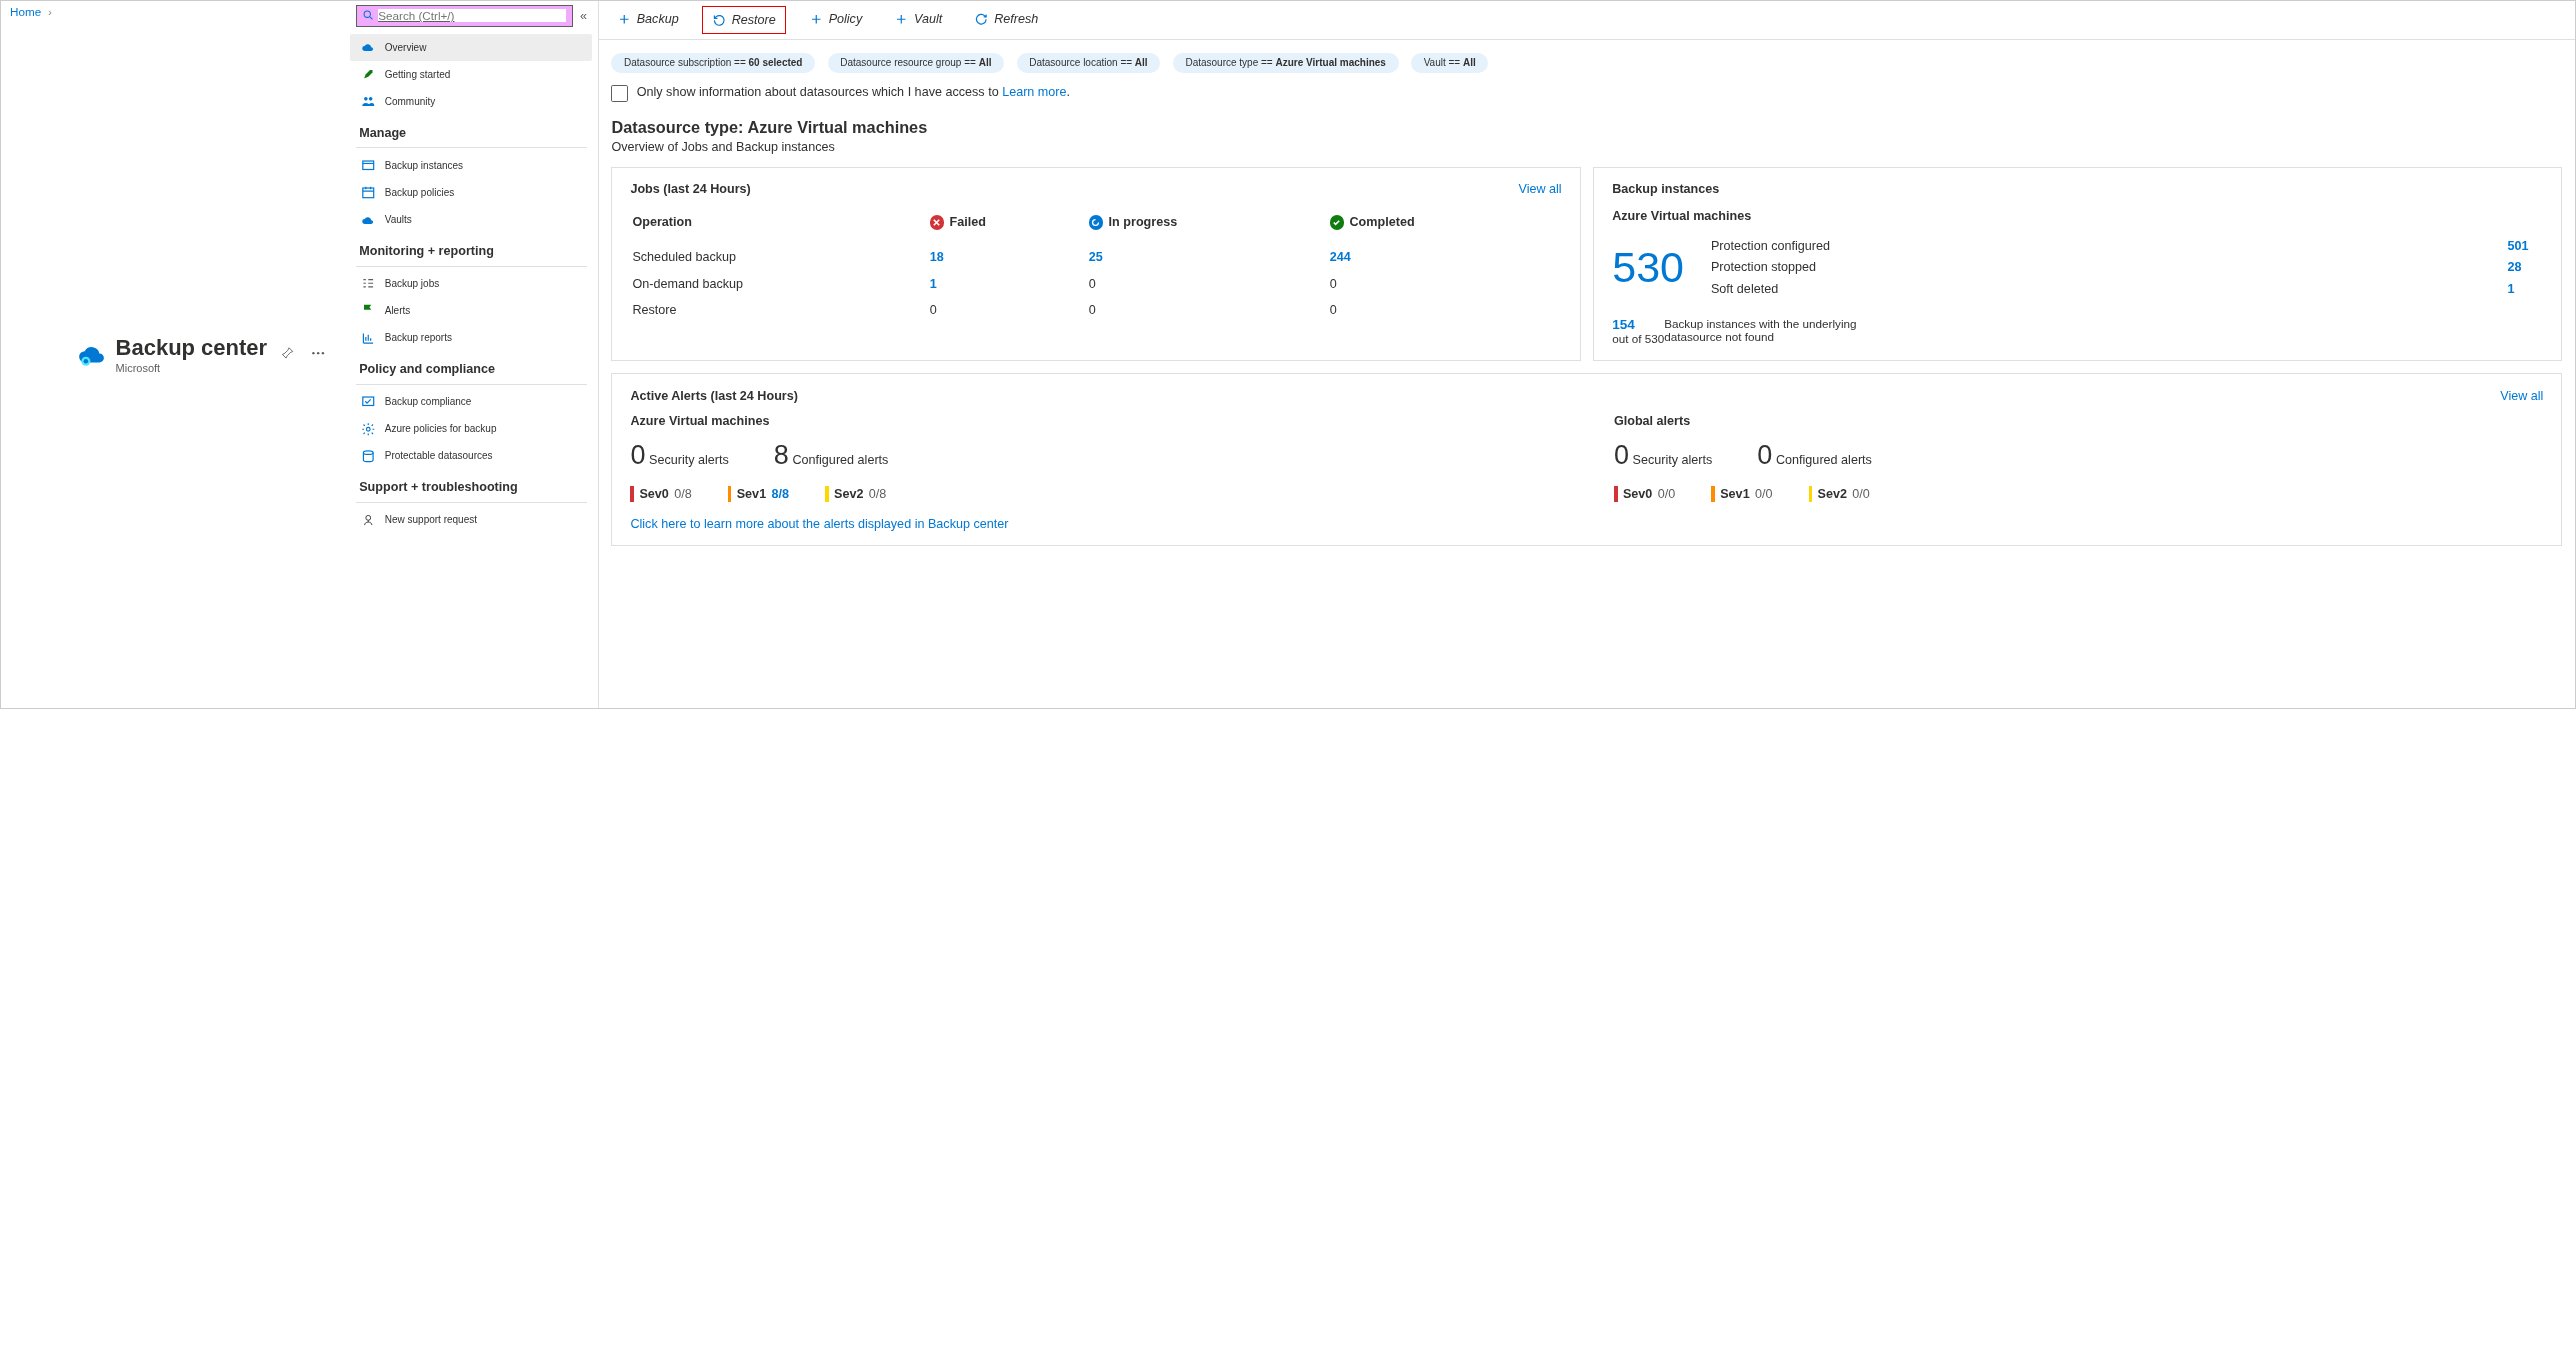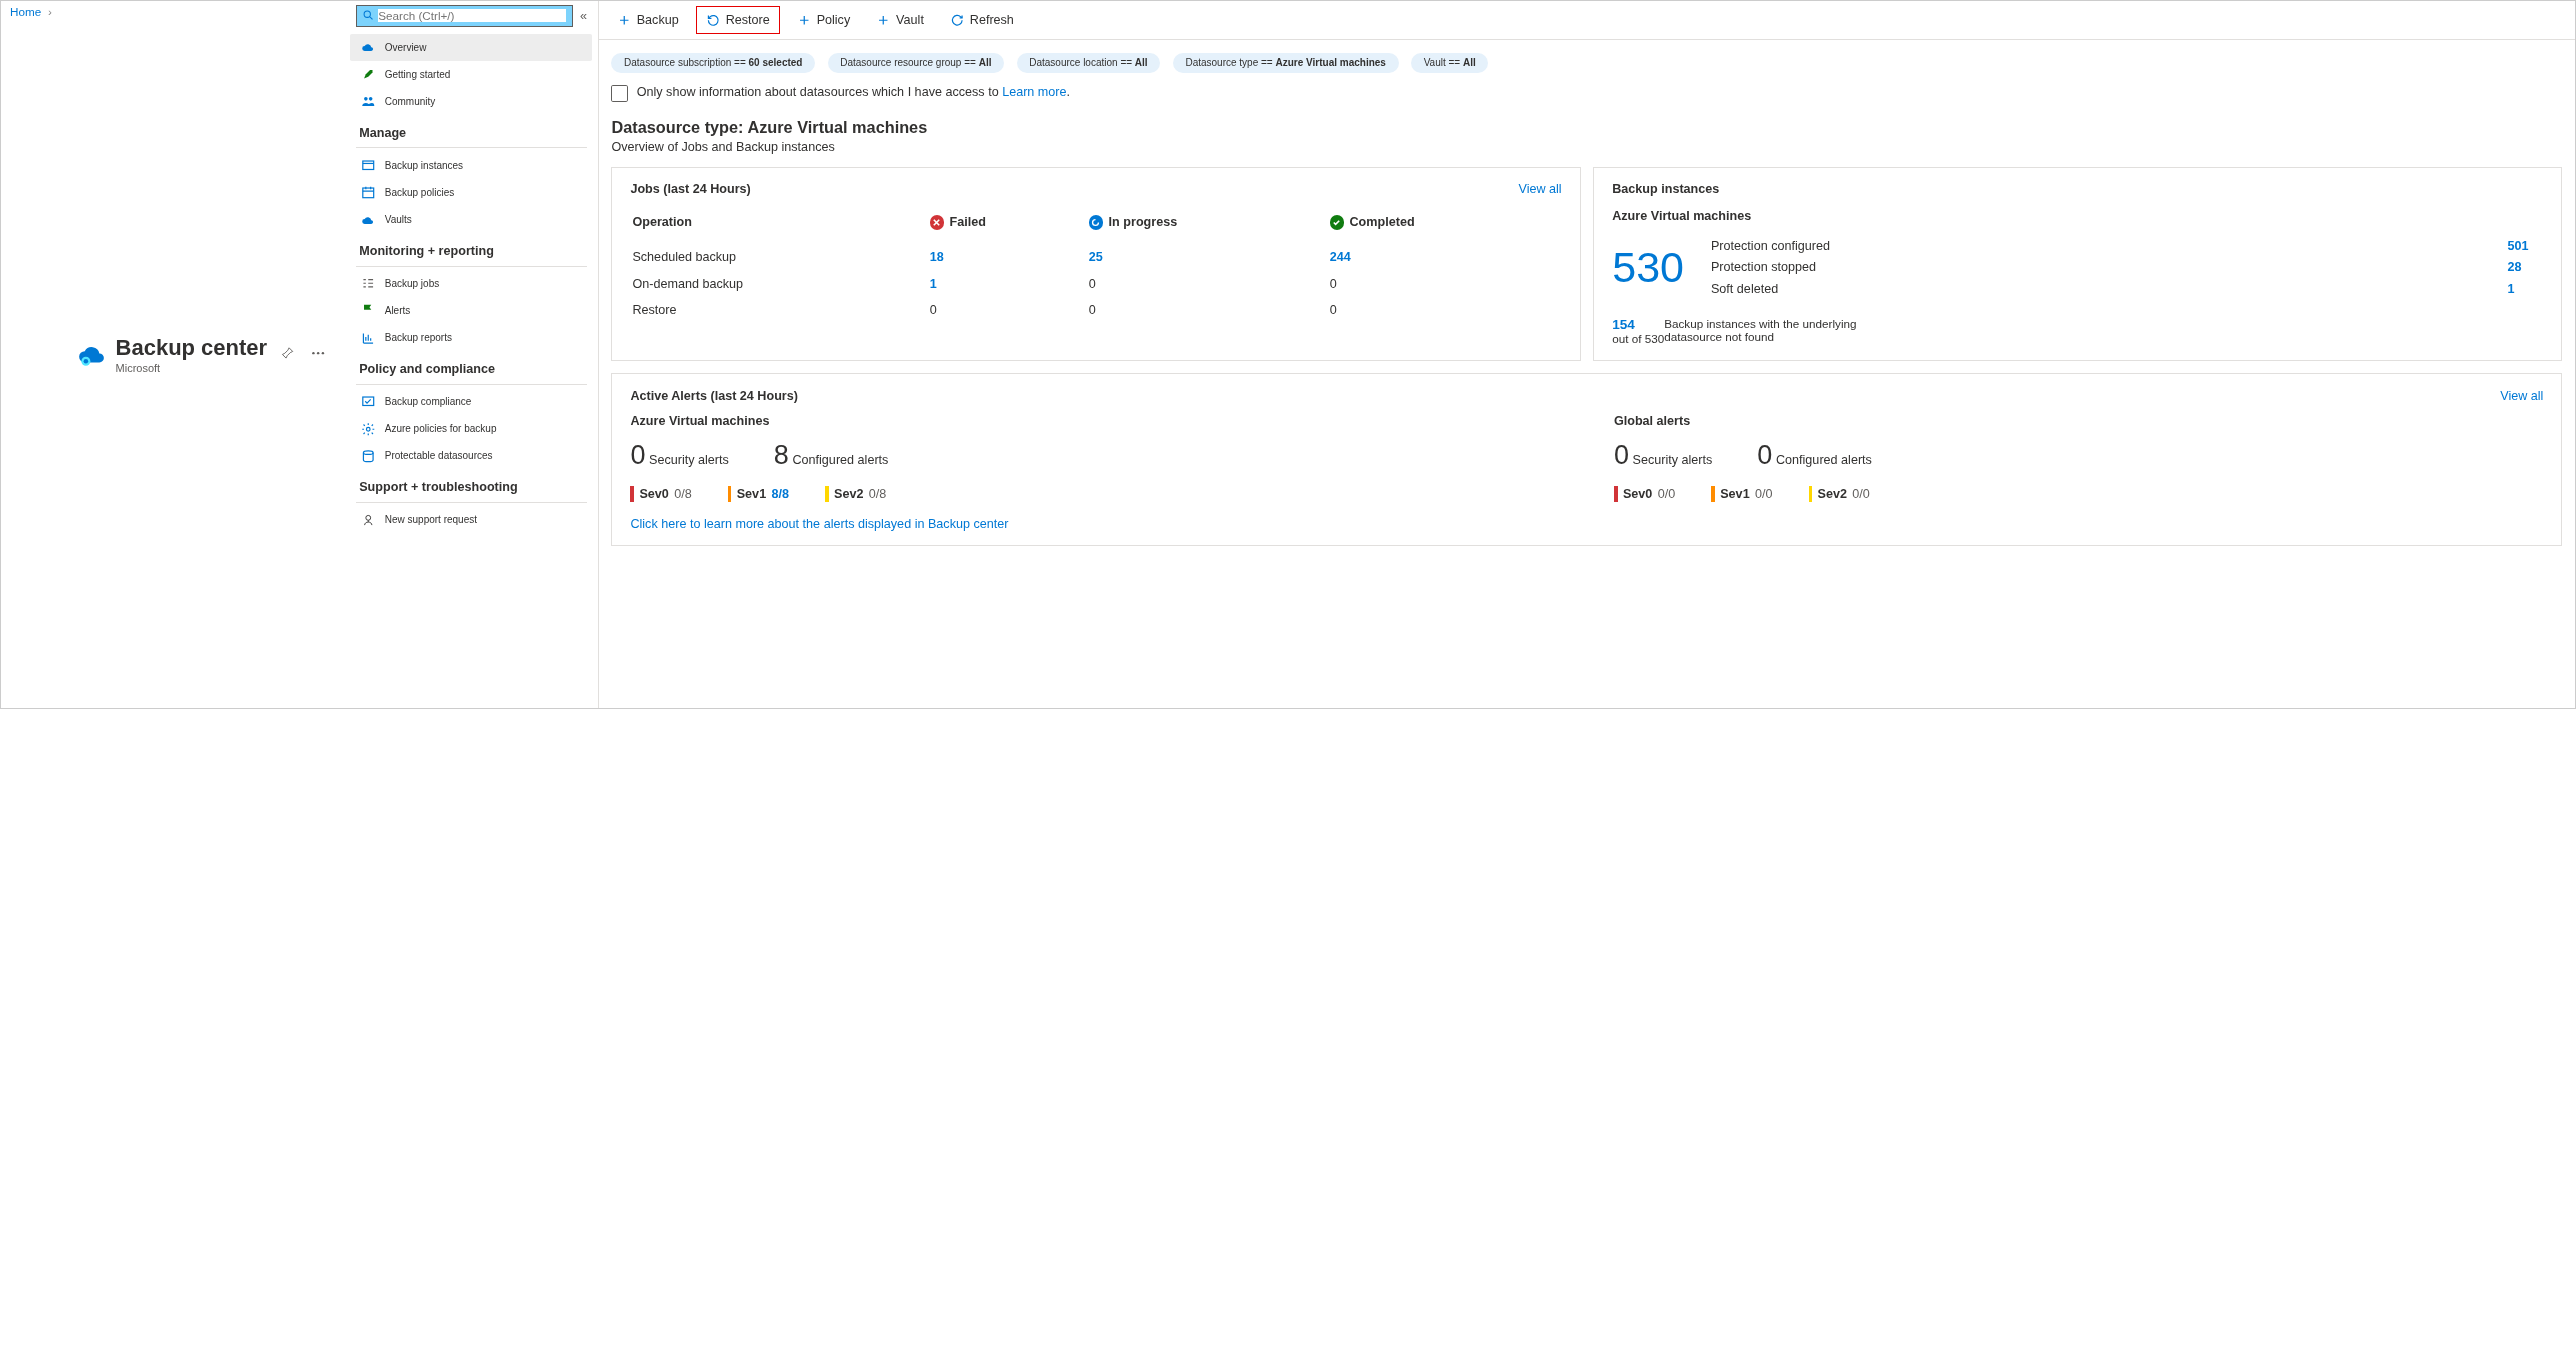--- a/index.html
+++ b/index.html
@@ -9,31 +9,31 @@
 .breadcrumb { padding: 3.6px 9px; font-size: 11.7px; color: #0078d4; }
 .breadcrumb span.sep { color: #888; margin: 0 3.6px; }
 .header-row { display: flex; align-items: center; padding: 7.2px 14.5px 7.2px 11px; gap: 9px; }
 .header-icon { width: 31px; height: 31px; display:flex; align-items:center; justify-content:center;}
 .header-title { font-size: 22px; font-weight: 600; }
 .header-sub { font-size: 11px; color: #605e5c; margin-top: 1.8px; }
 .pin-icon, .more-icon { color: #605e5c; cursor: pointer; padding: 3.6px; font-size: 14.5px;}
 .body-row { display: flex; flex: 1; }
 .sidebar { width: 253px; padding: 0 5.4px 9px 5.4px; }
 .search-row { display: flex; align-items: center; gap: 7.2px; padding: 3.6px 5.4px 7.2px 5.4px;}
-.search-box { flex:1; display: flex; align-items: center; border: 0.9px solid #605e5c; padding: 3.6px 5.4px; font-size: 11.7px; color: #605e5c; background:#7dd3fc; }
+.search-box { flex:1; display: flex; align-items: center; border: 0.9px solid #605e5c; padding: 3.6px 5.4px; font-size: 11.7px; color: #605e5c; background:#f0abfc;text-decoration:underline; }
 .search-box svg { margin-right: 3.6px; }
 .search-box input { border:none; outline:none; flex:1; font-size:11.7px; color:#323130; font-family:inherit; }
 .collapse-icon { cursor:pointer; color:#605e5c; font-size:12.6px;}
 .nav-item { display: flex; align-items: center; gap: 9px; padding: 6.3px 11px; cursor: pointer; border-radius: 1.8px; font-size: 10px; }
 .nav-item.active { background: #ededed; font-weight:400; }
 .nav-item .ic { width: 14.5px; display:flex; align-items:center; justify-content:center; }
 .section-header { font-size: 12.6px; font-weight: 600; padding: 11px 9px 5.4px 9px;}
 .section-hr { border: none; border-top: 0.9px solid #e1dfdd; margin: 1.8px 5.4px 3.6px 5.4px; }
 .main { flex: 1; border-left: 0.9px solid #e1dfdd; display:flex; flex-direction:column;}
-.toolbar { display: flex; gap: 8px; padding: 5.4px 9px; align-items:center;}
+.toolbar { display: flex; gap: 14px; padding: 5.4px 9px; align-items:flex-start;font-style:italic;}
 .tool-btn { display:flex; align-items:center; gap:5.4px; padding: 5.4px 9px; cursor:pointer; font-size:12.6px; color:#323130;}
 .tool-btn svg { color:#0078d4;}
 .tool-btn.highlighted { border: 1.8px solid #e60000; }
 .toolbar-hr { border:none; border-top:0.9px solid #e1dfdd;}
 .filter-row { display:flex; gap:12.6px; padding: 12.6px; flex-wrap:wrap; align-items:center;}
 .pill { background:#e5f1fb; border-radius: 12.6px; padding: 4.5px 12.6px; font-size: 10px; cursor:pointer; white-space:nowrap;}
 .pill b { font-weight:600;}
 .checkbox-row { display:flex; gap:9px; padding: 0 12.6px 7.2px 12.6px; font-size:12.6px;}
 .checkbox { width:16.3px; height:16.3px; border:0.9px solid #605e5c; border-radius:1.8px;}
 .section-title { font-size: 16.3px; font-weight:600; padding: 9px 12.6px 3.6px 12.6px;}

